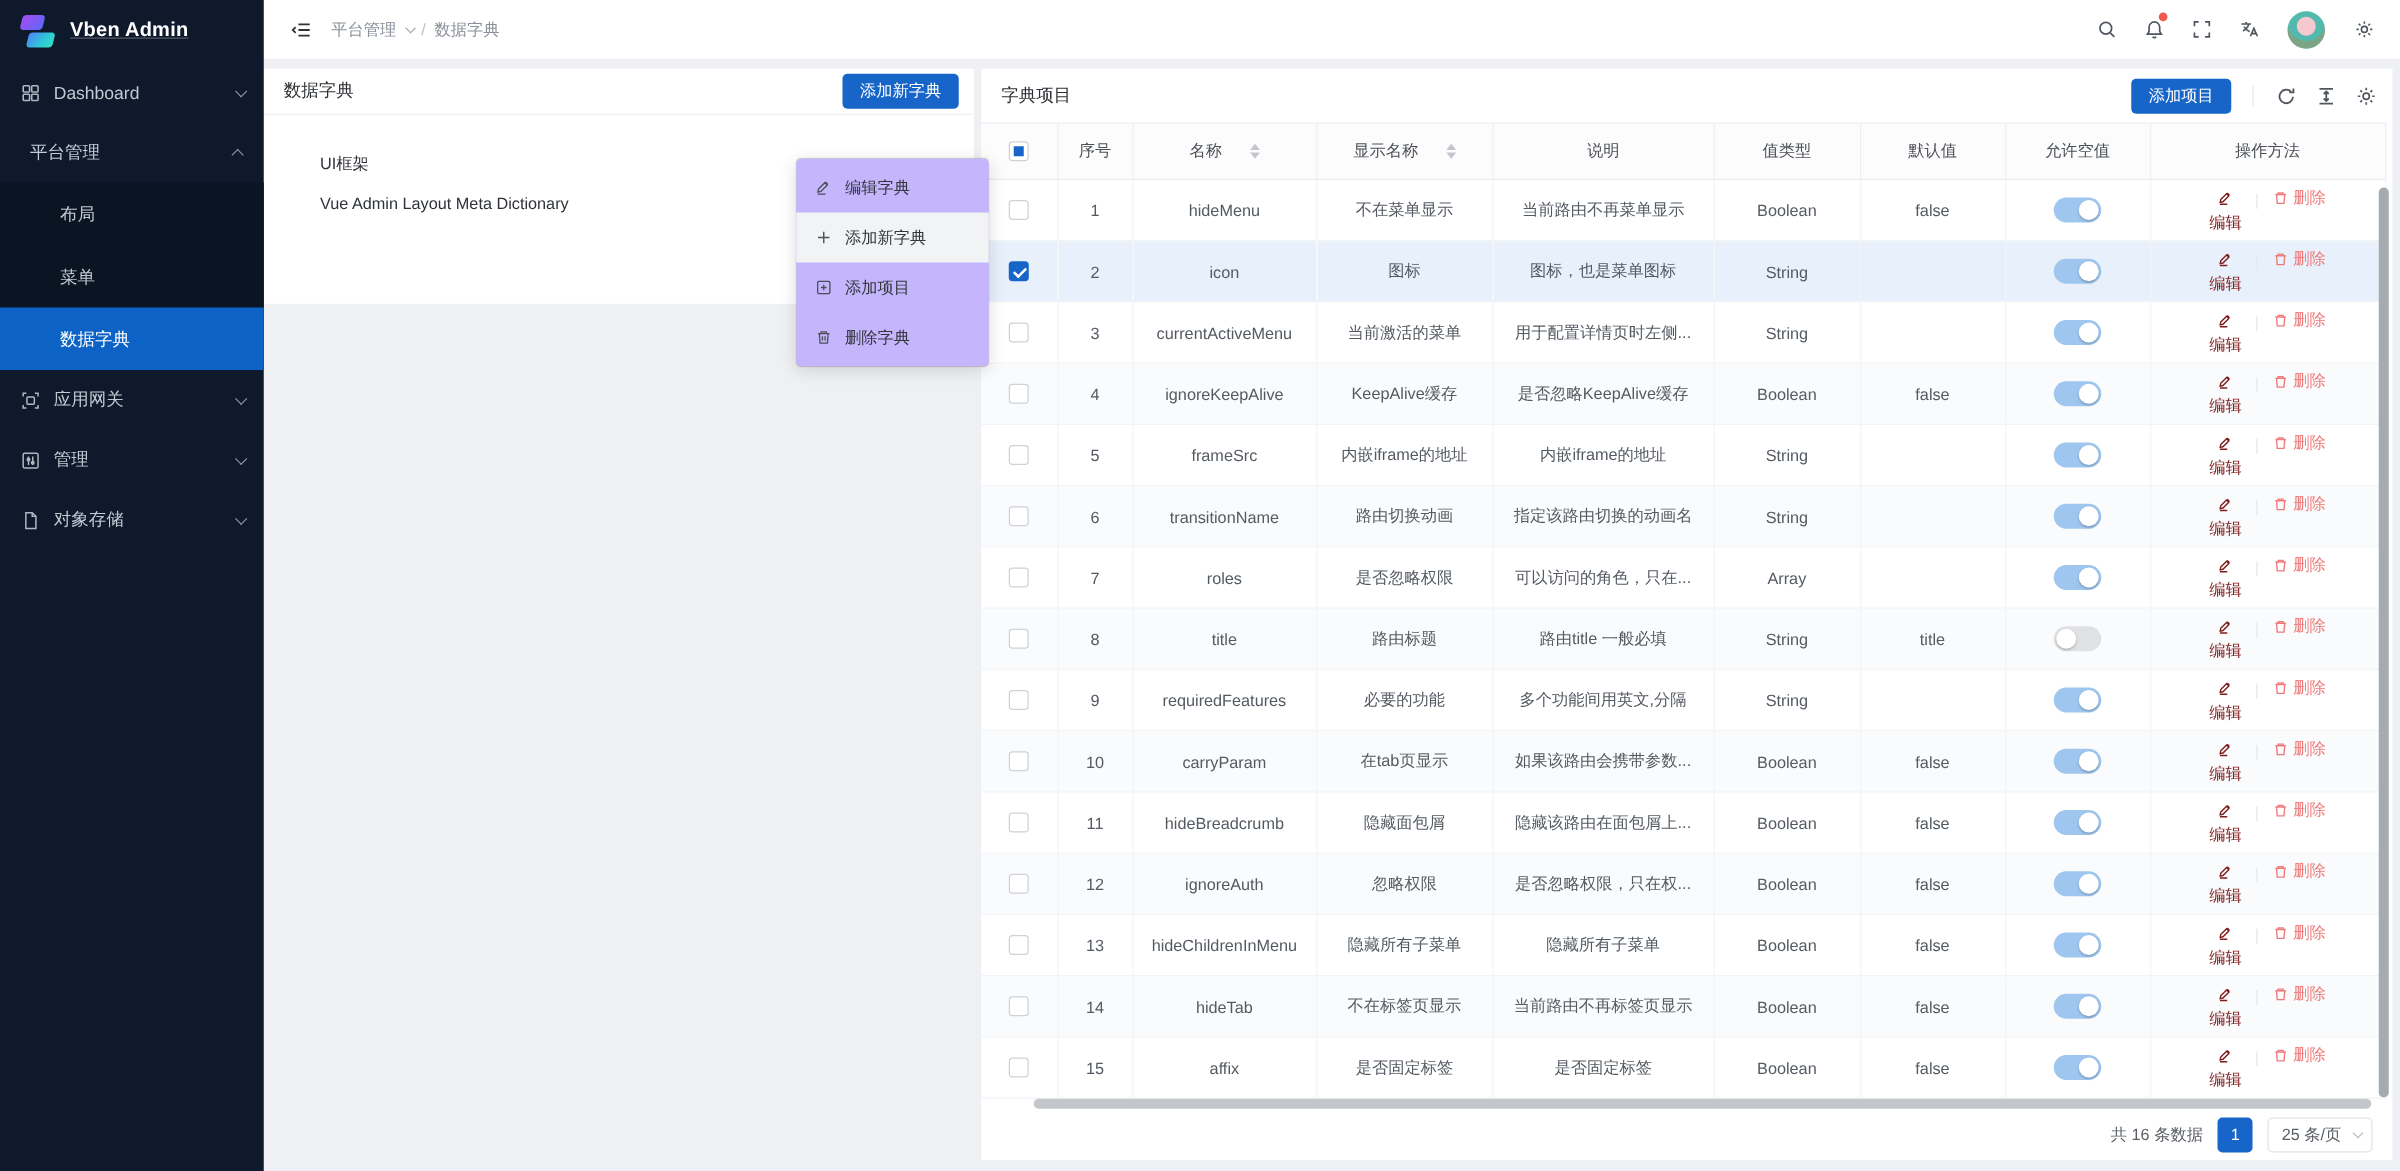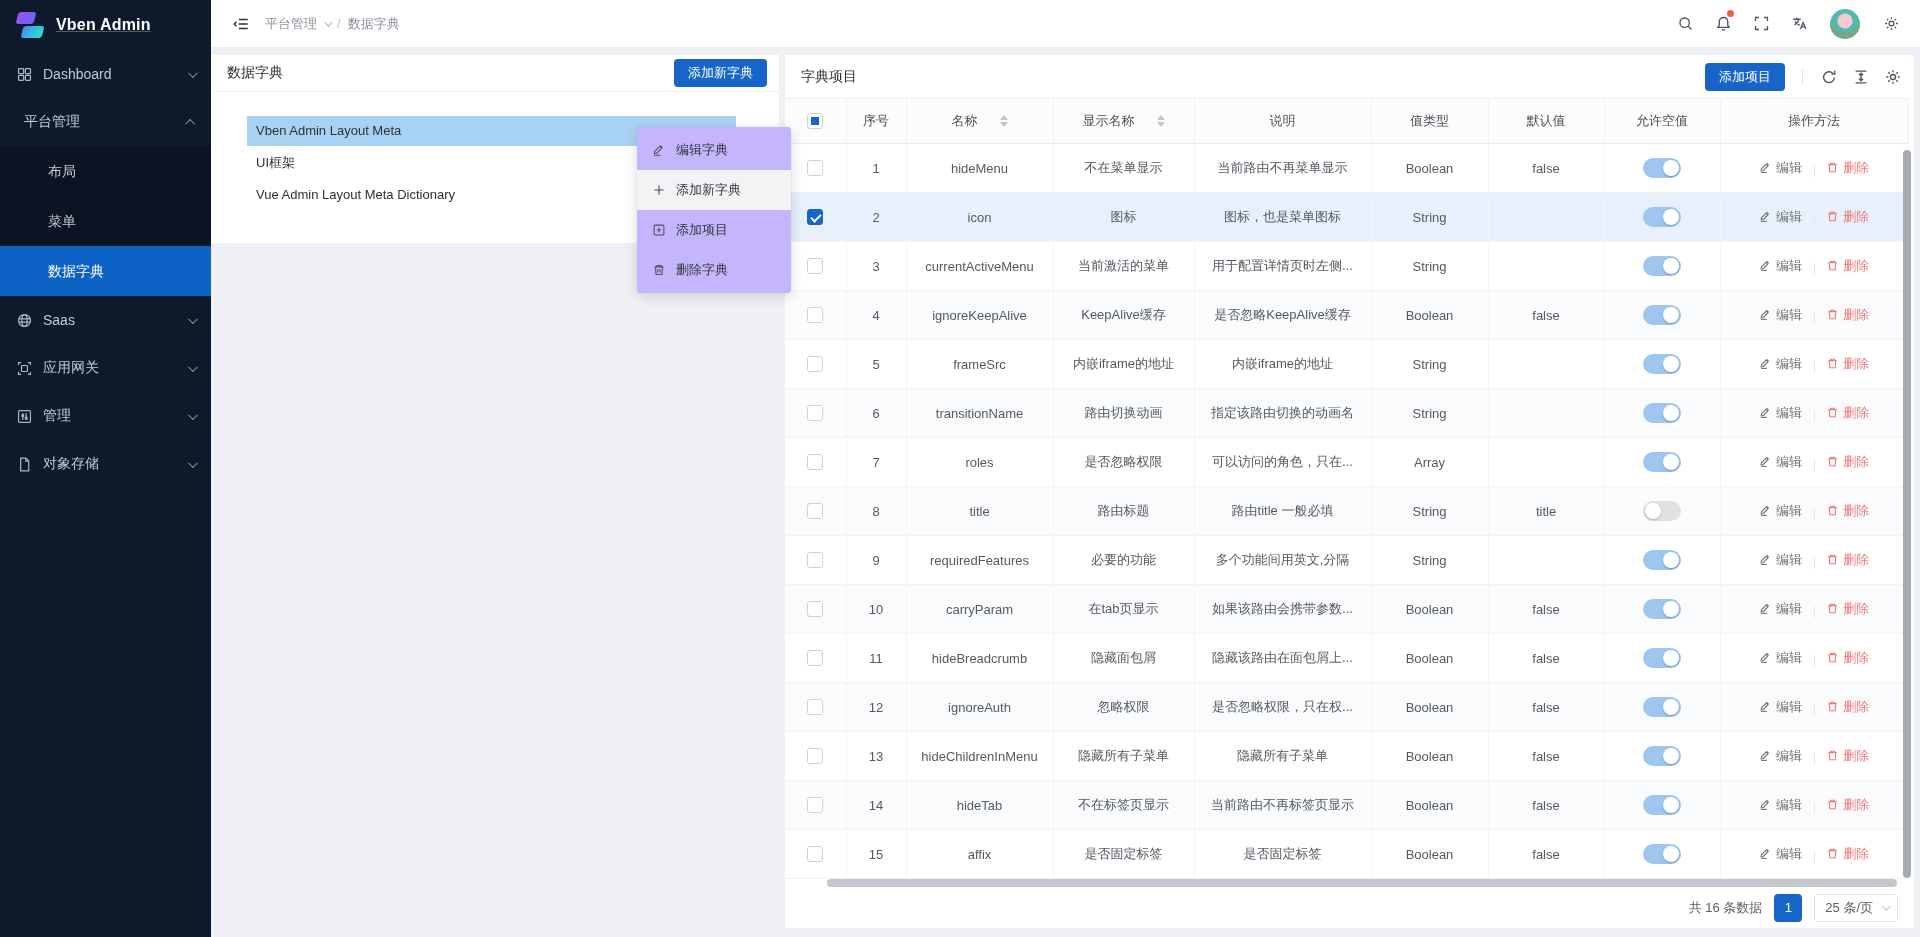--- a/index.html
+++ b/index.html
@@ -94,21 +94,21 @@
     border-right:2px solid #fff; border-bottom:2px solid #fff; transform:rotate(45deg); }
 
   .toggle { display:inline-block; width:38px; height:20px; border-radius:10px; background:#9ec6ef; position:relative; vertical-align:middle; cursor:pointer; }
   .toggle .knob { position:absolute; top:2px; right:2px; width:16px; height:16px; border-radius:50%; background:#fff;
     box-shadow:0 1px 2px rgba(0,0,0,.25); }
   .toggle.off { background:#e0e1e3; }
   .toggle.off .knob { right:auto; left:2px; }
 
   .op { display:inline-flex; align-items:center; gap:4px; font-size:13px; cursor:pointer; }
   .op svg { width:13px; height:13px; }
-  .op.edit { color:#737373; }
+  .op.edit { color:#7f1d1d;flex-direction:column; }
   .op.del { color:#ef7a7a; }
   .op-div { display:inline-block; width:1px; height:12px; background:#e4e7ea; margin:0 8px; vertical-align:middle; }
 
   .hscroll { position:absolute; left:42px; top:824px; width:1070px; height:8px; border-radius:4px; background:#c3c7cc; cursor:pointer; }
   .vscroll { position:absolute; right:3px; top:95px; width:8px; height:728px; border-radius:4px; background:#a6abb1; cursor:pointer; }
 
   .pager { position:absolute; right:16px; top:833px; height:40px; display:flex; align-items:center; gap:12px; font-size:13px; color:#5a5f66; }
   .page-btn { min-width:28px; height:28px; line-height:28px; text-align:center; background:#1765c8; color:#fff; border-radius:4px; cursor:pointer; }
   .size-sel { height:28px; border:1px solid #dfe3e8; border-radius:4px; background:#fff; display:flex; align-items:center;
     padding:0 9px 0 10px; gap:9px; cursor:pointer; }
@@ -140,31 +140,20 @@
       <span class="chev up"></span>
     </div>
     <div class="submenu">
       <div class="smi">布局</div>
       <div class="smi">菜单</div>
       <div class="smi active">数据字典</div>
     </div>
     <div class="mi">
       <span class="mi-icon">
         <svg viewBox="0 0 20 20" fill="none" stroke="currentColor" stroke-width="1.4">
-            <circle cx="10" cy="10" r="7"></circle>
-            <ellipse cx="10" cy="10" rx="3" ry="7"></ellipse>
-            <path d="M3.4 8h13.2M3.4 12h13.2"></path>
-          </svg>
-      </span>
-      <span class="mi-label">Saas</span>
-      <span class="chev down"></span>
-    </div>
-    <div class="mi">
-      <span class="mi-icon">
-        <svg viewBox="0 0 20 20" fill="none" stroke="currentColor" stroke-width="1.4">
             <path d="M3 6V3h3M14 3h3v3M17 14v3h-3M6 17H3v-3"></path>
             <rect x="6.5" y="6.5" width="7" height="7" rx="1"></rect>
           </svg>
       </span>
       <span class="mi-label">应用网关</span>
       <span class="chev down"></span>
     </div>
     <div class="mi">
       <span class="mi-icon">
         <svg viewBox="0 0 20 20" fill="none" stroke="currentColor" stroke-width="1.4">
@@ -236,21 +225,20 @@
       </svg>
   </span>
 </header>
 
 <section class="card dict-card">
   <div class="card-head">
     <span class="card-title">数据字典</span>
     <button class="btn-primary">添加新字典</button>
   </div>
   <div class="dict-list">
-    <div class="dict-item selected">Vben Admin Layout Meta</div>
     <div class="dict-item">UI框架</div>
     <div class="dict-item">Vue Admin Layout Meta Dictionary</div>
   </div>
 </section>
 
 <div class="ctx-menu">
   <div class="ctx-item">
     <svg viewBox="0 0 20 20" fill="none" stroke="currentColor" stroke-width="1.5">
         <path d="M12 3.8l2.7 2.7M4 11.8l7.2-7.2 2.7 2.7-7.2 7.2-3.4.7z"></path>
         <path d="M3 17.5h9"></path>

